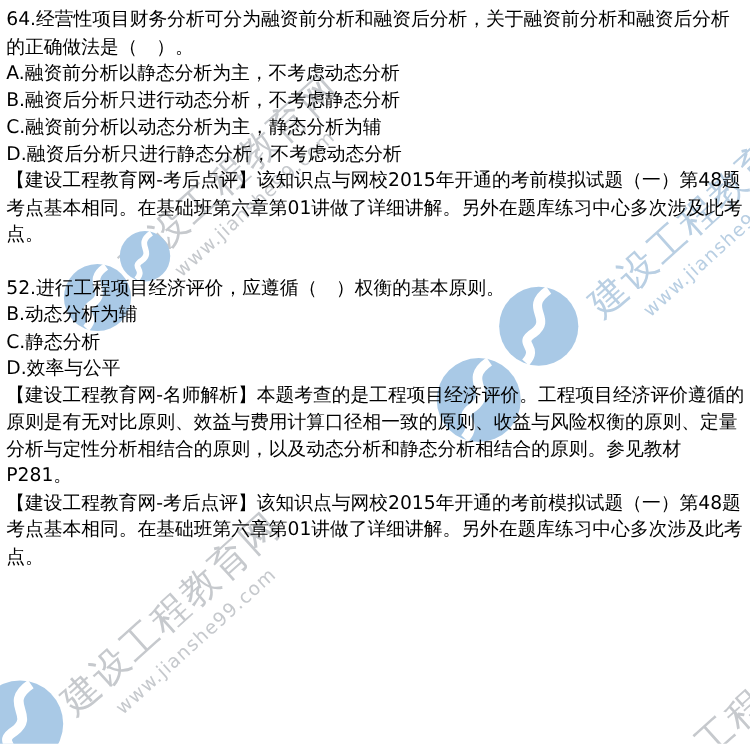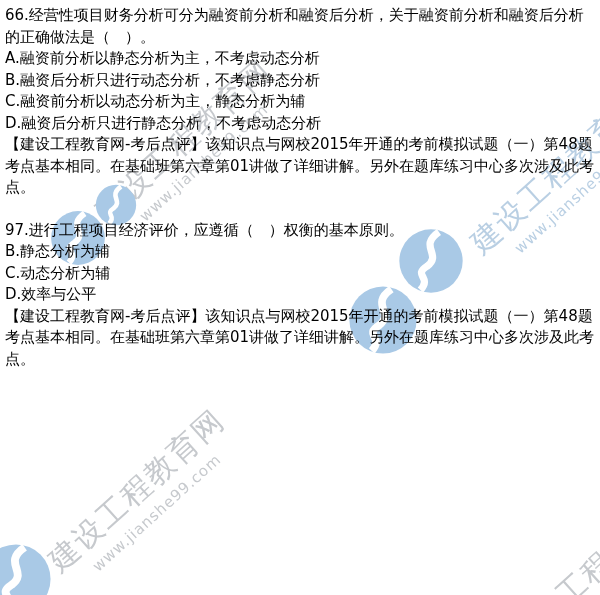--- a/index.html
+++ b/index.html
@@ -84,33 +84,34 @@
       <svg width="72" height="72" viewBox="0 0 100 100">
           <circle cx="50" cy="50" r="48" fill="var(--wm-logo,#a9c9e6)"></circle>
           <path d="M62 6 C30 28 68 40 44 58 C22 72 52 74 34 94" stroke="#ffffff" stroke-width="11" fill="none"></path>
         </svg>
     </div>
   </div>
 
   <div class="content">
 
     <div>
-      <p>66.经营性项目财务分析可分为融资前分析和融资后分析，关于融资前分析和融资后分析的正确做法是（　）。</p>
+      <p>64.经营性项目财务分析可分为融资前分析和融资后分析，关于融资前分析和融资后分析的正确做法是（　）。</p>
       <p>A.融资前分析以静态分析为主，不考虑动态分析</p>
       <p>B.融资后分析只进行动态分析，不考虑静态分析</p>
       <p>C.融资前分析以动态分析为主，静态分析为辅</p>
       <p>D.融资后分析只进行静态分析，不考虑动态分析</p>
       <p>【建设工程教育网-考后点评】该知识点与网校2015年开通的考前模拟试题（一）第48题考点基本相同。在基础班第六章第01讲做了详细讲解。另外在题库练习中心多次涉及此考点。</p>
     </div>
 
     <div class="spacer"></div>
 
     <div>
-      <p>97.进行工程项目经济评价，应遵循（　）权衡的基本原则。</p>
-      <p>B.静态分析为辅</p>
-      <p>C.动态分析为辅</p>
+      <p>52.进行工程项目经济评价，应遵循（　）权衡的基本原则。</p>
+      <p>B.动态分析为辅</p>
+      <p>C.静态分析</p>
       <p>D.效率与公平</p>
+      <p>【建设工程教育网-名师解析】本题考查的是工程项目经济评价。工程项目经济评价遵循的原则是有无对比原则、效益与费用计算口径相一致的原则、收益与风险权衡的原则、定量分析与定性分析相结合的原则，以及动态分析和静态分析相结合的原则。参见教材P281。</p>
       <p>【建设工程教育网-考后点评】该知识点与网校2015年开通的考前模拟试题（一）第48题考点基本相同。在基础班第六章第01讲做了详细讲解。另外在题库练习中心多次涉及此考点。</p>
 
     </div>
 
   </div>
 </div>
 
 </body></html>

